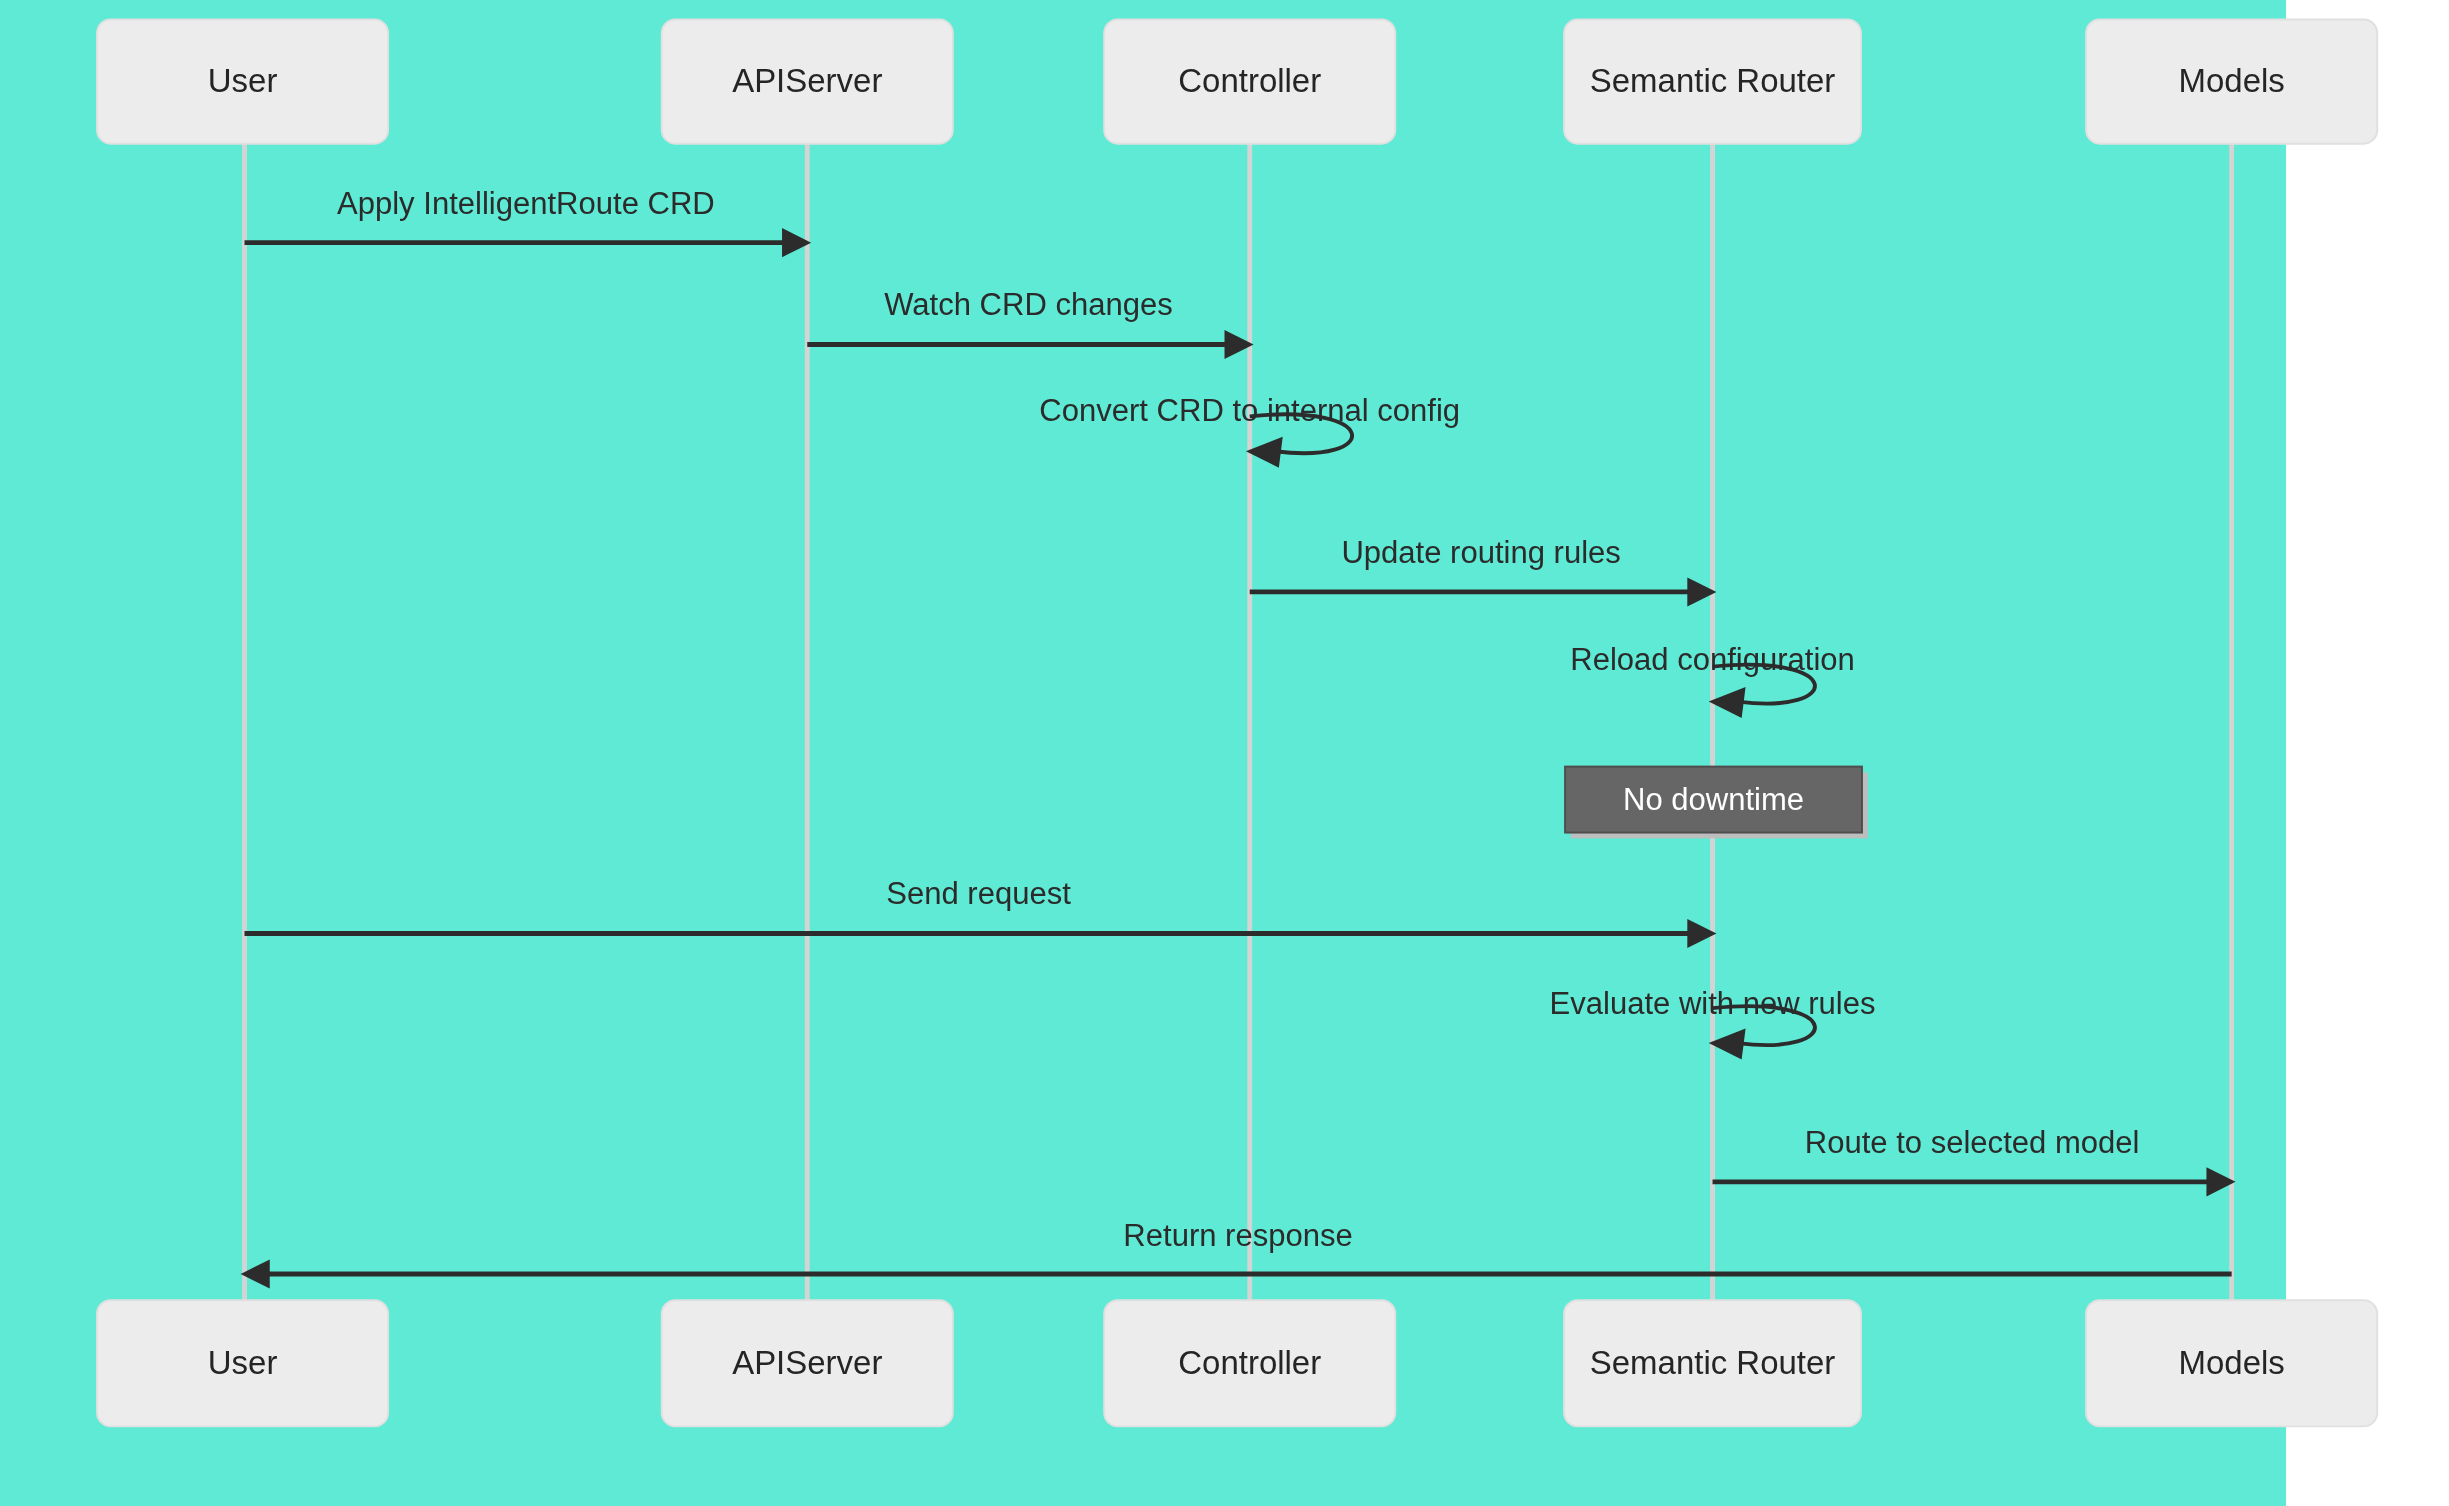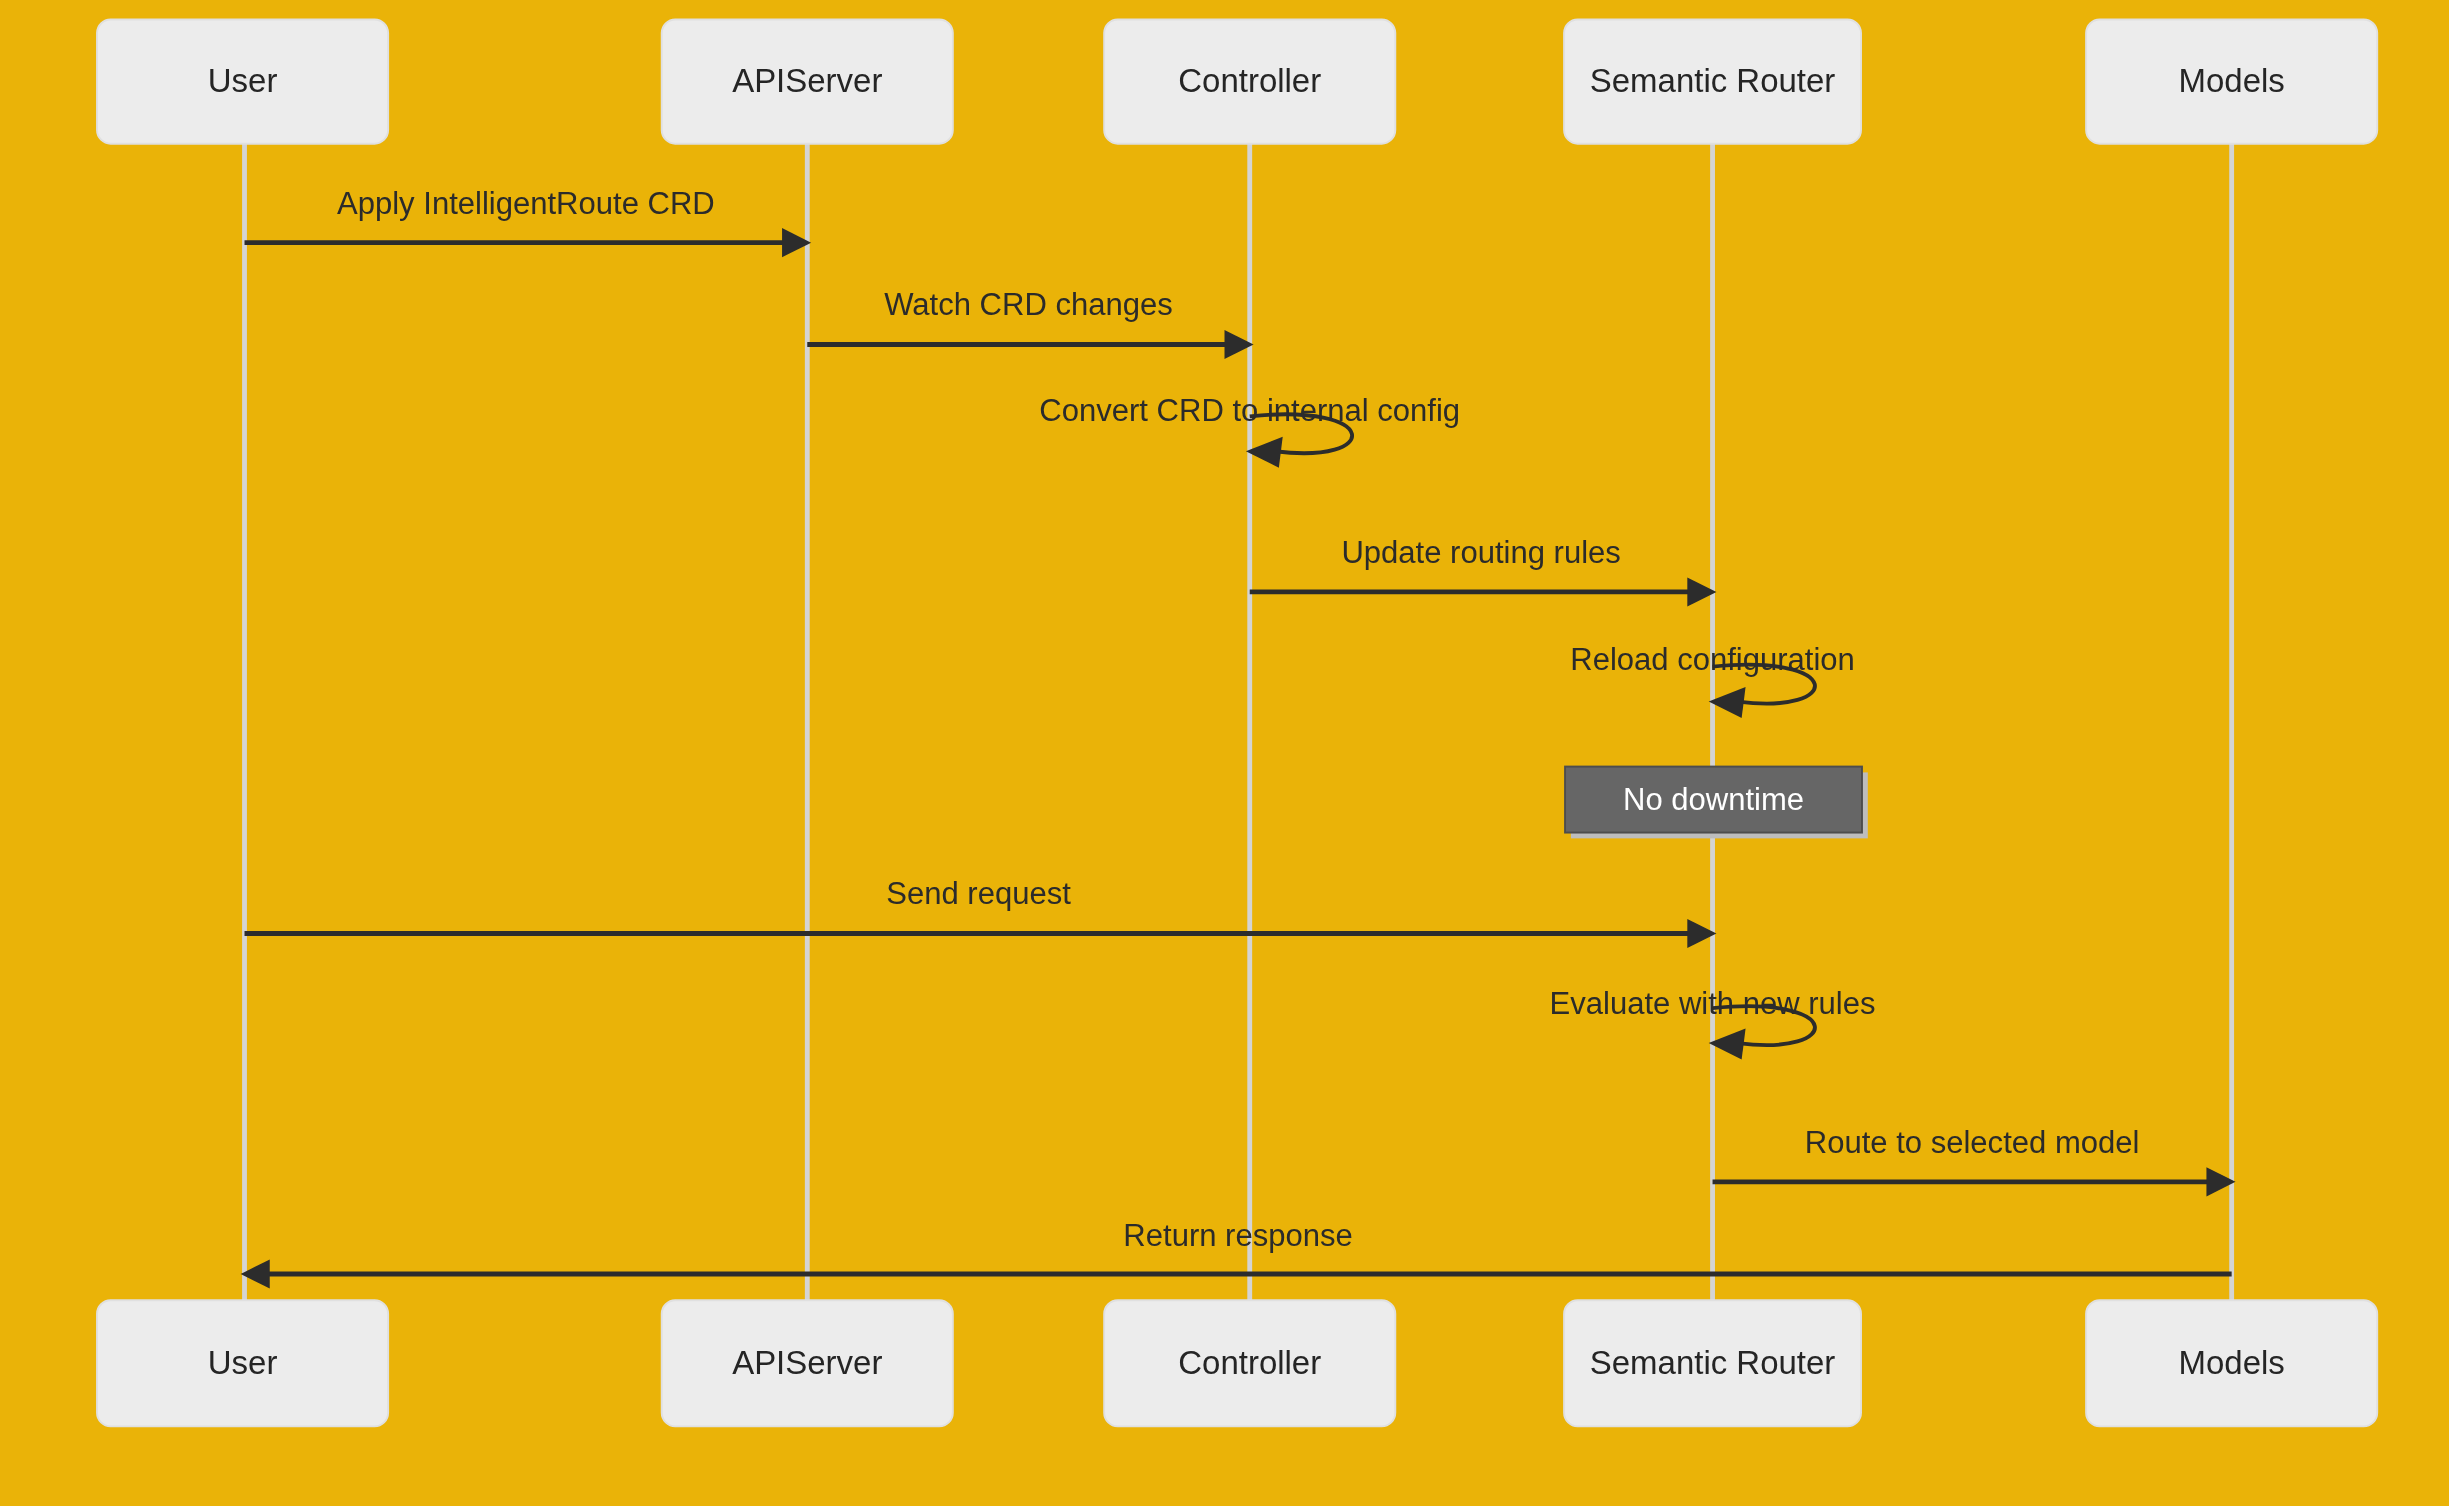--- a/index.html
+++ b/index.html
@@ -8,23 +8,24 @@
     background: #ffffff;
   }
   body {
     font-family: "Liberation Sans", sans-serif;
     width: 2449px;
     height: 1506px;
     overflow: hidden;
   }
   #diagram-root {
     position: relative;
-    width: 2449px;
+    width: 2277px;
     height: 1506px;
-    background: #eab308;
+    background: #5eead4;
+    padding-left: 9px;
   }
   svg#seq-svg {
     position: absolute;
     left: 0;
     top: 0;
     width: 2449px;
     height: 1506px;
     display: block;
   }
   .actor-box-rect {

